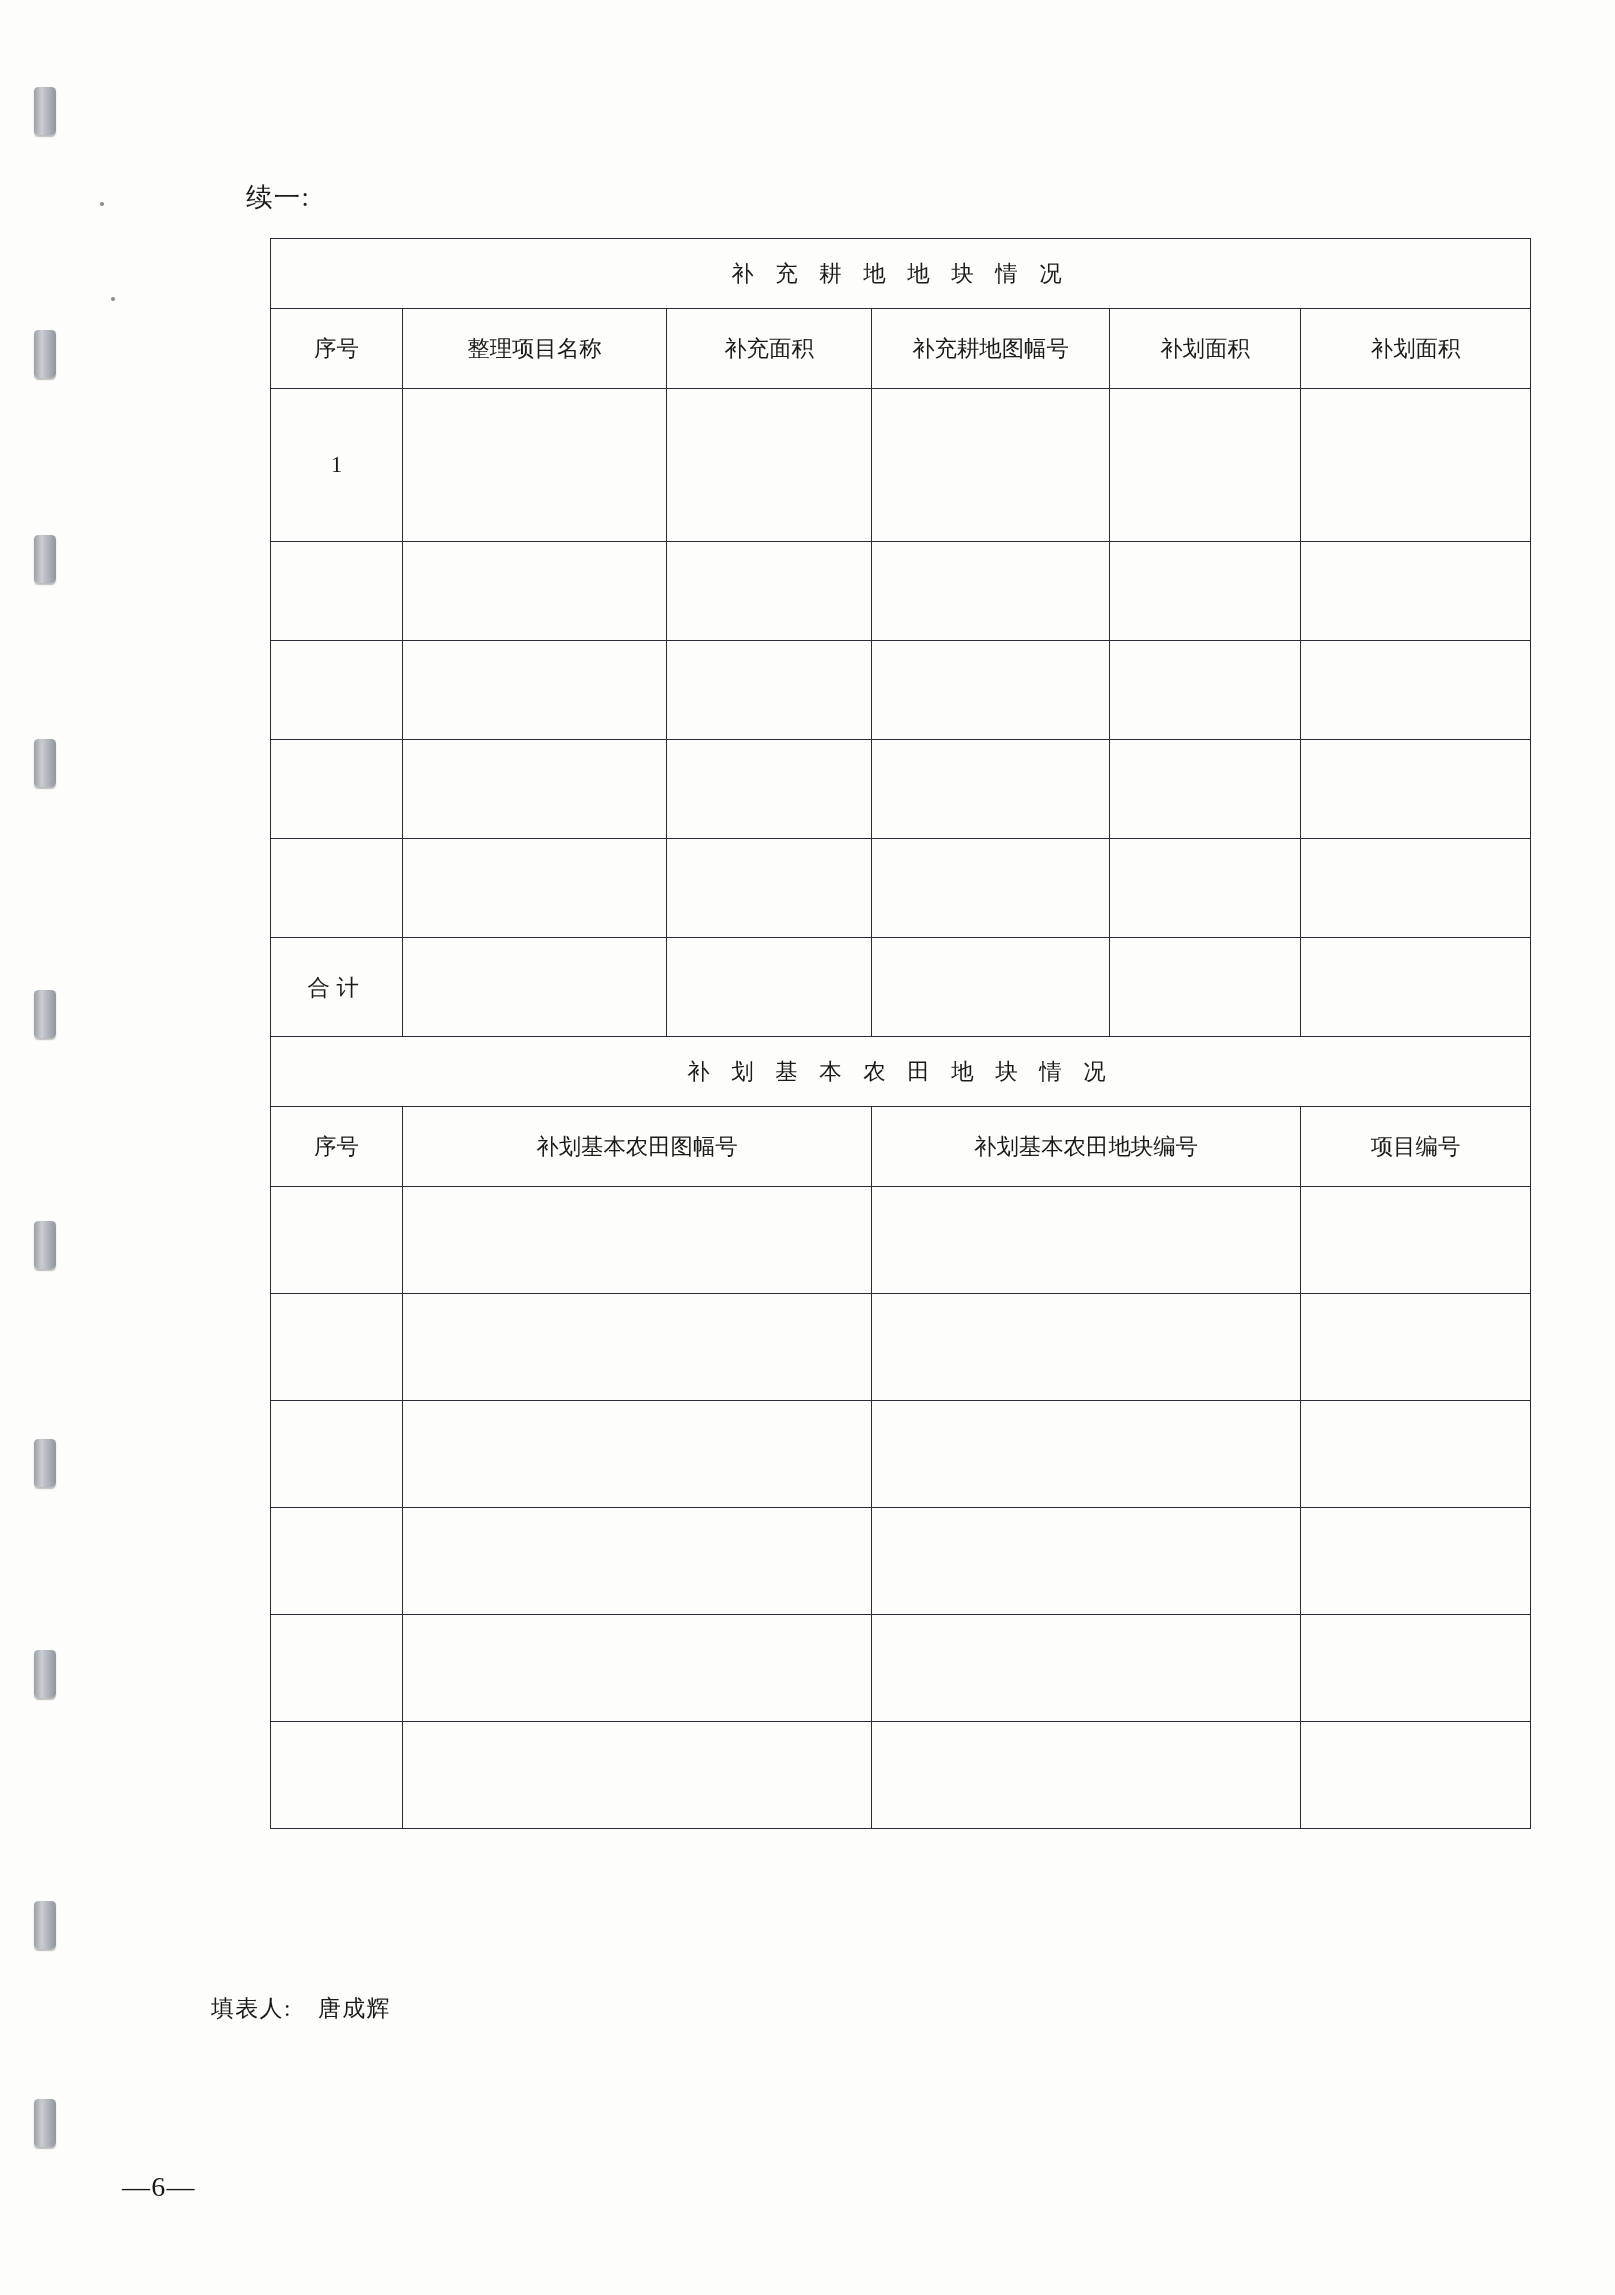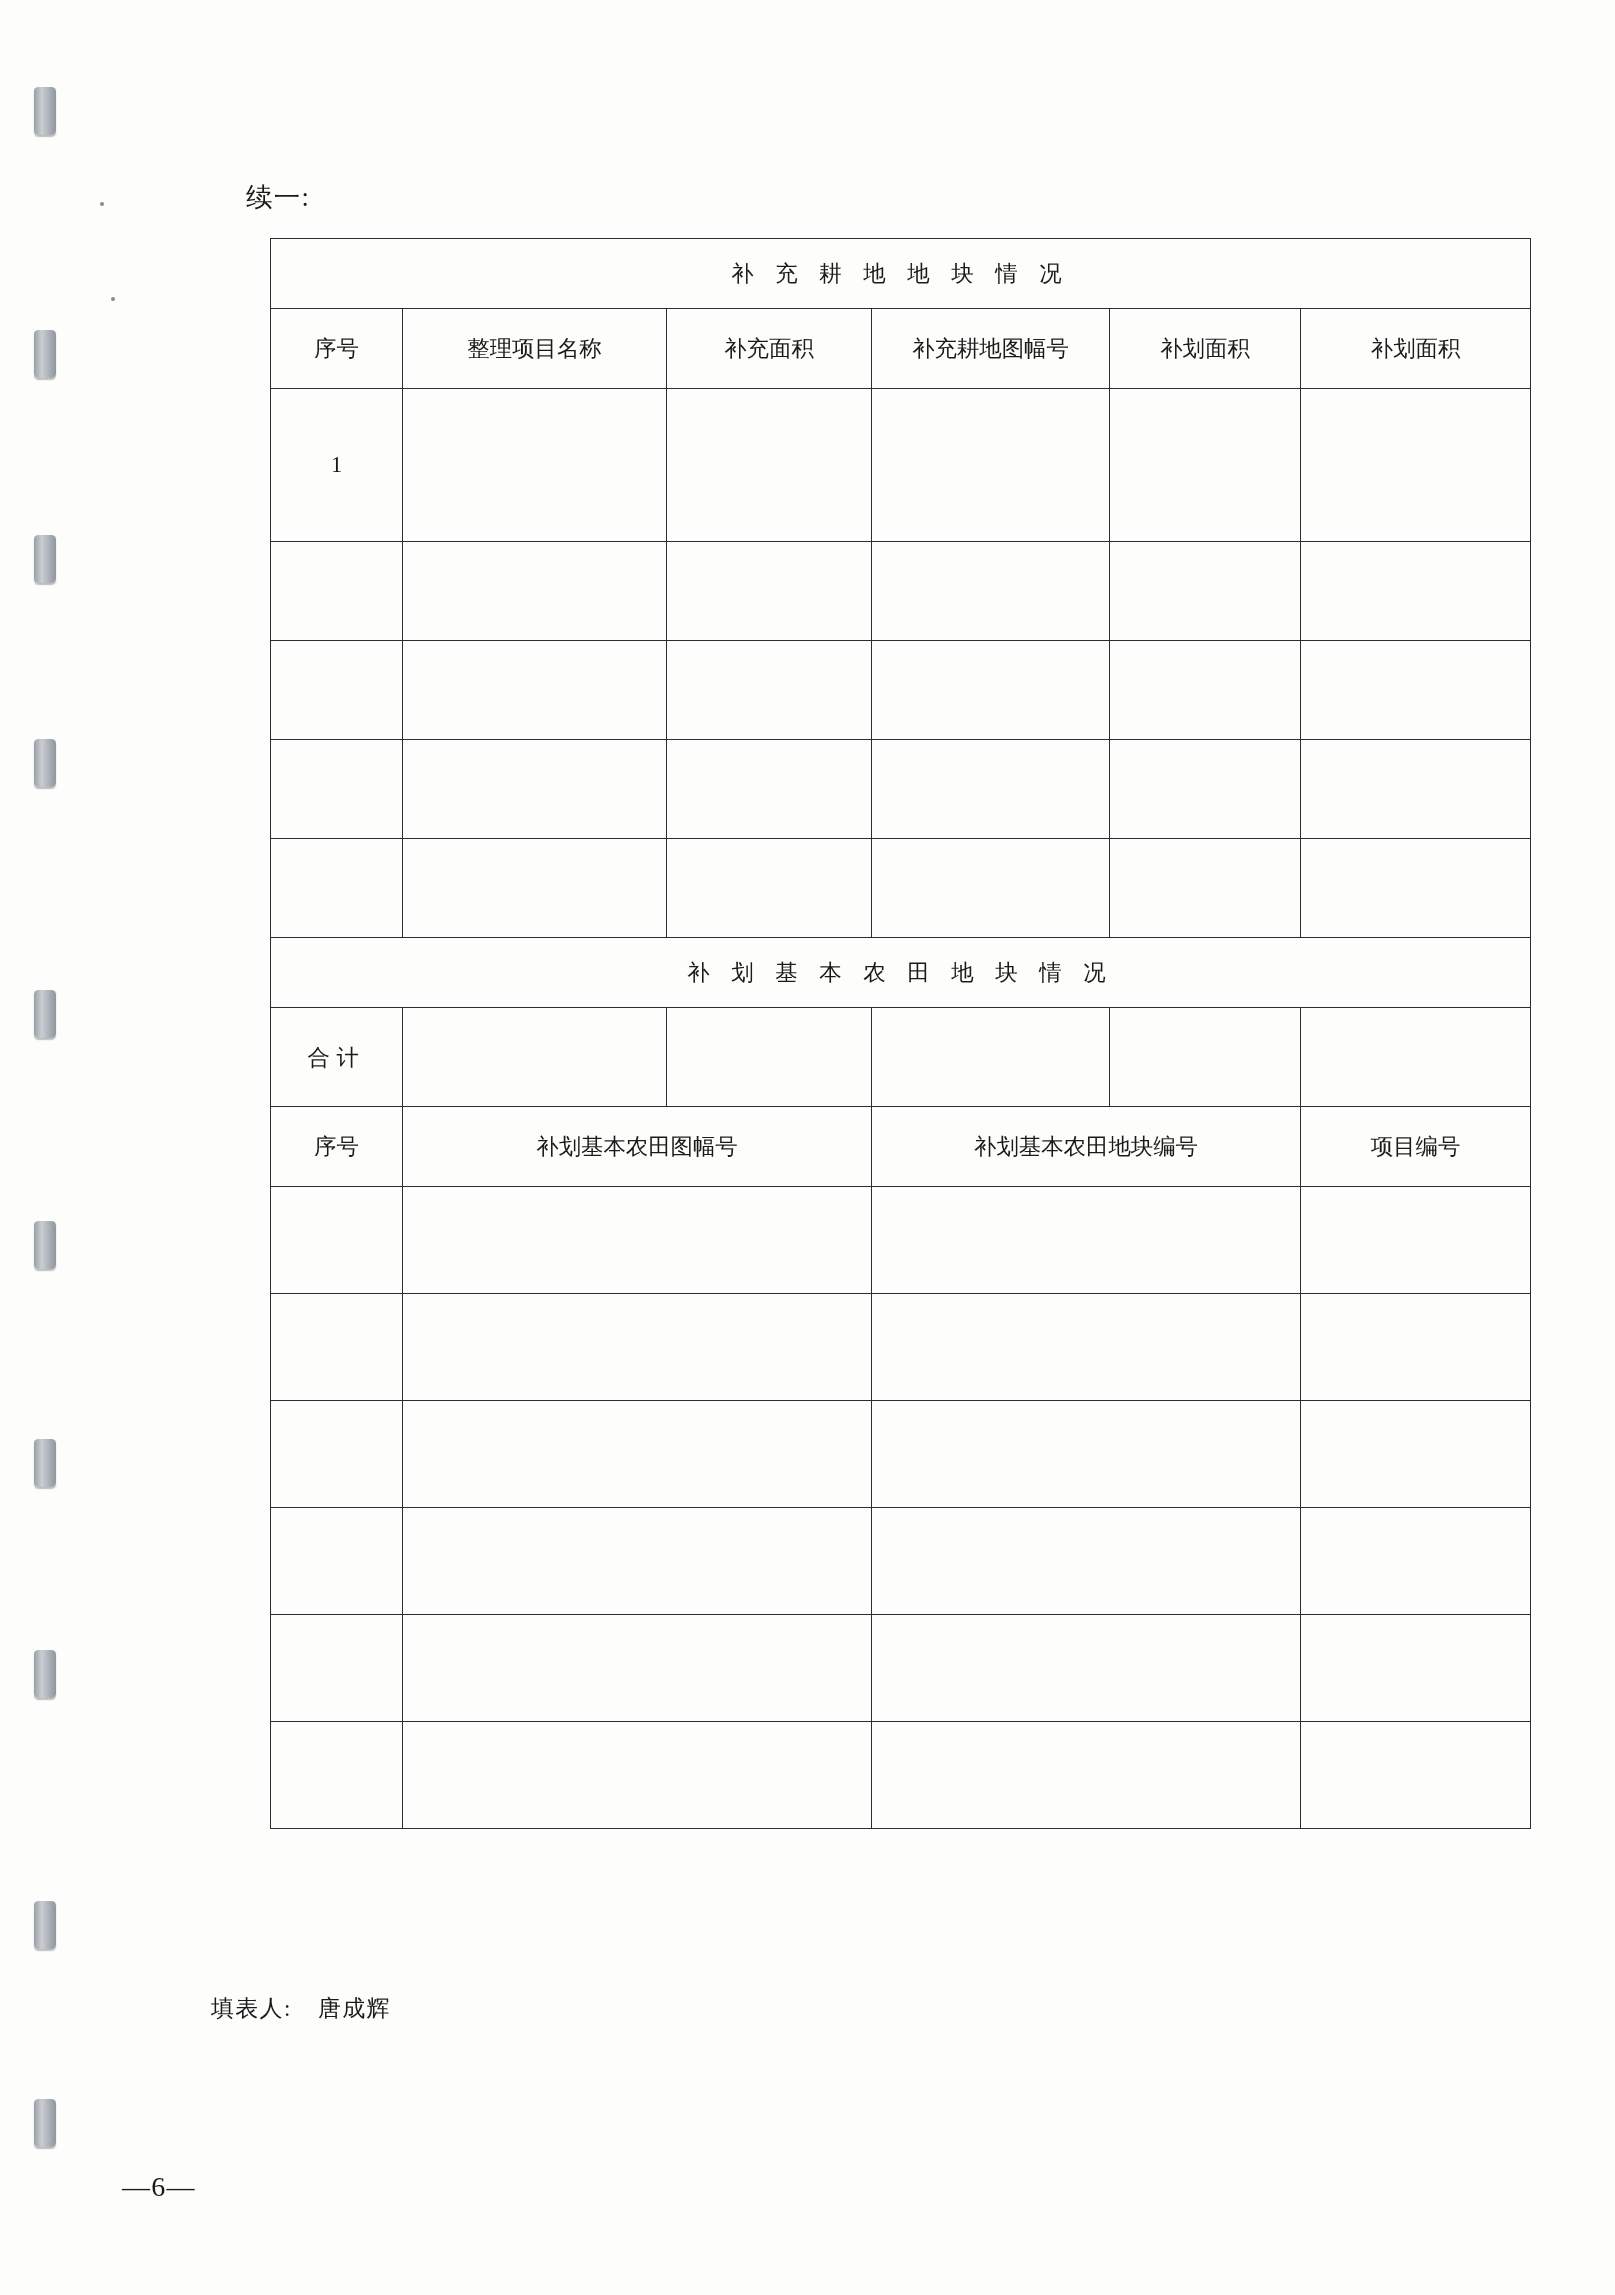--- a/index.html
+++ b/index.html
@@ -190,30 +190,30 @@
       <tr>
         <td class="r-body"></td>
         <td class="r-body"></td>
         <td class="r-body"></td>
         <td class="r-body"></td>
         <td class="r-body"></td>
         <td class="r-body"></td>
       </tr>
 
       <tr>
+        <td class="r-total">合计</td>
+        <td class="r-total"></td>
+        <td class="r-total"></td>
+        <td class="r-total"></td>
+        <td class="r-total"></td>
+        <td class="r-total"></td>
+      </tr>
+
+      <tr>
         <td class="band" colspan="6">补 划 基 本 农 田 地 块 情 况</td>
-      </tr>
-
-      <tr>
-        <td class="r-total">合计</td>
-        <td class="r-total"></td>
-        <td class="r-total"></td>
-        <td class="r-total"></td>
-        <td class="r-total"></td>
-        <td class="r-total"></td>
       </tr>
 
       <tr>
         <td class="hdr">序号</td>
         <td class="hdr" colspan="2">补划基本农田图幅号</td>
         <td class="hdr" colspan="2">补划基本农田地块编号</td>
         <td class="hdr">项目编号</td>
       </tr>
       <tr>
         <td class="r-b2"></td>

